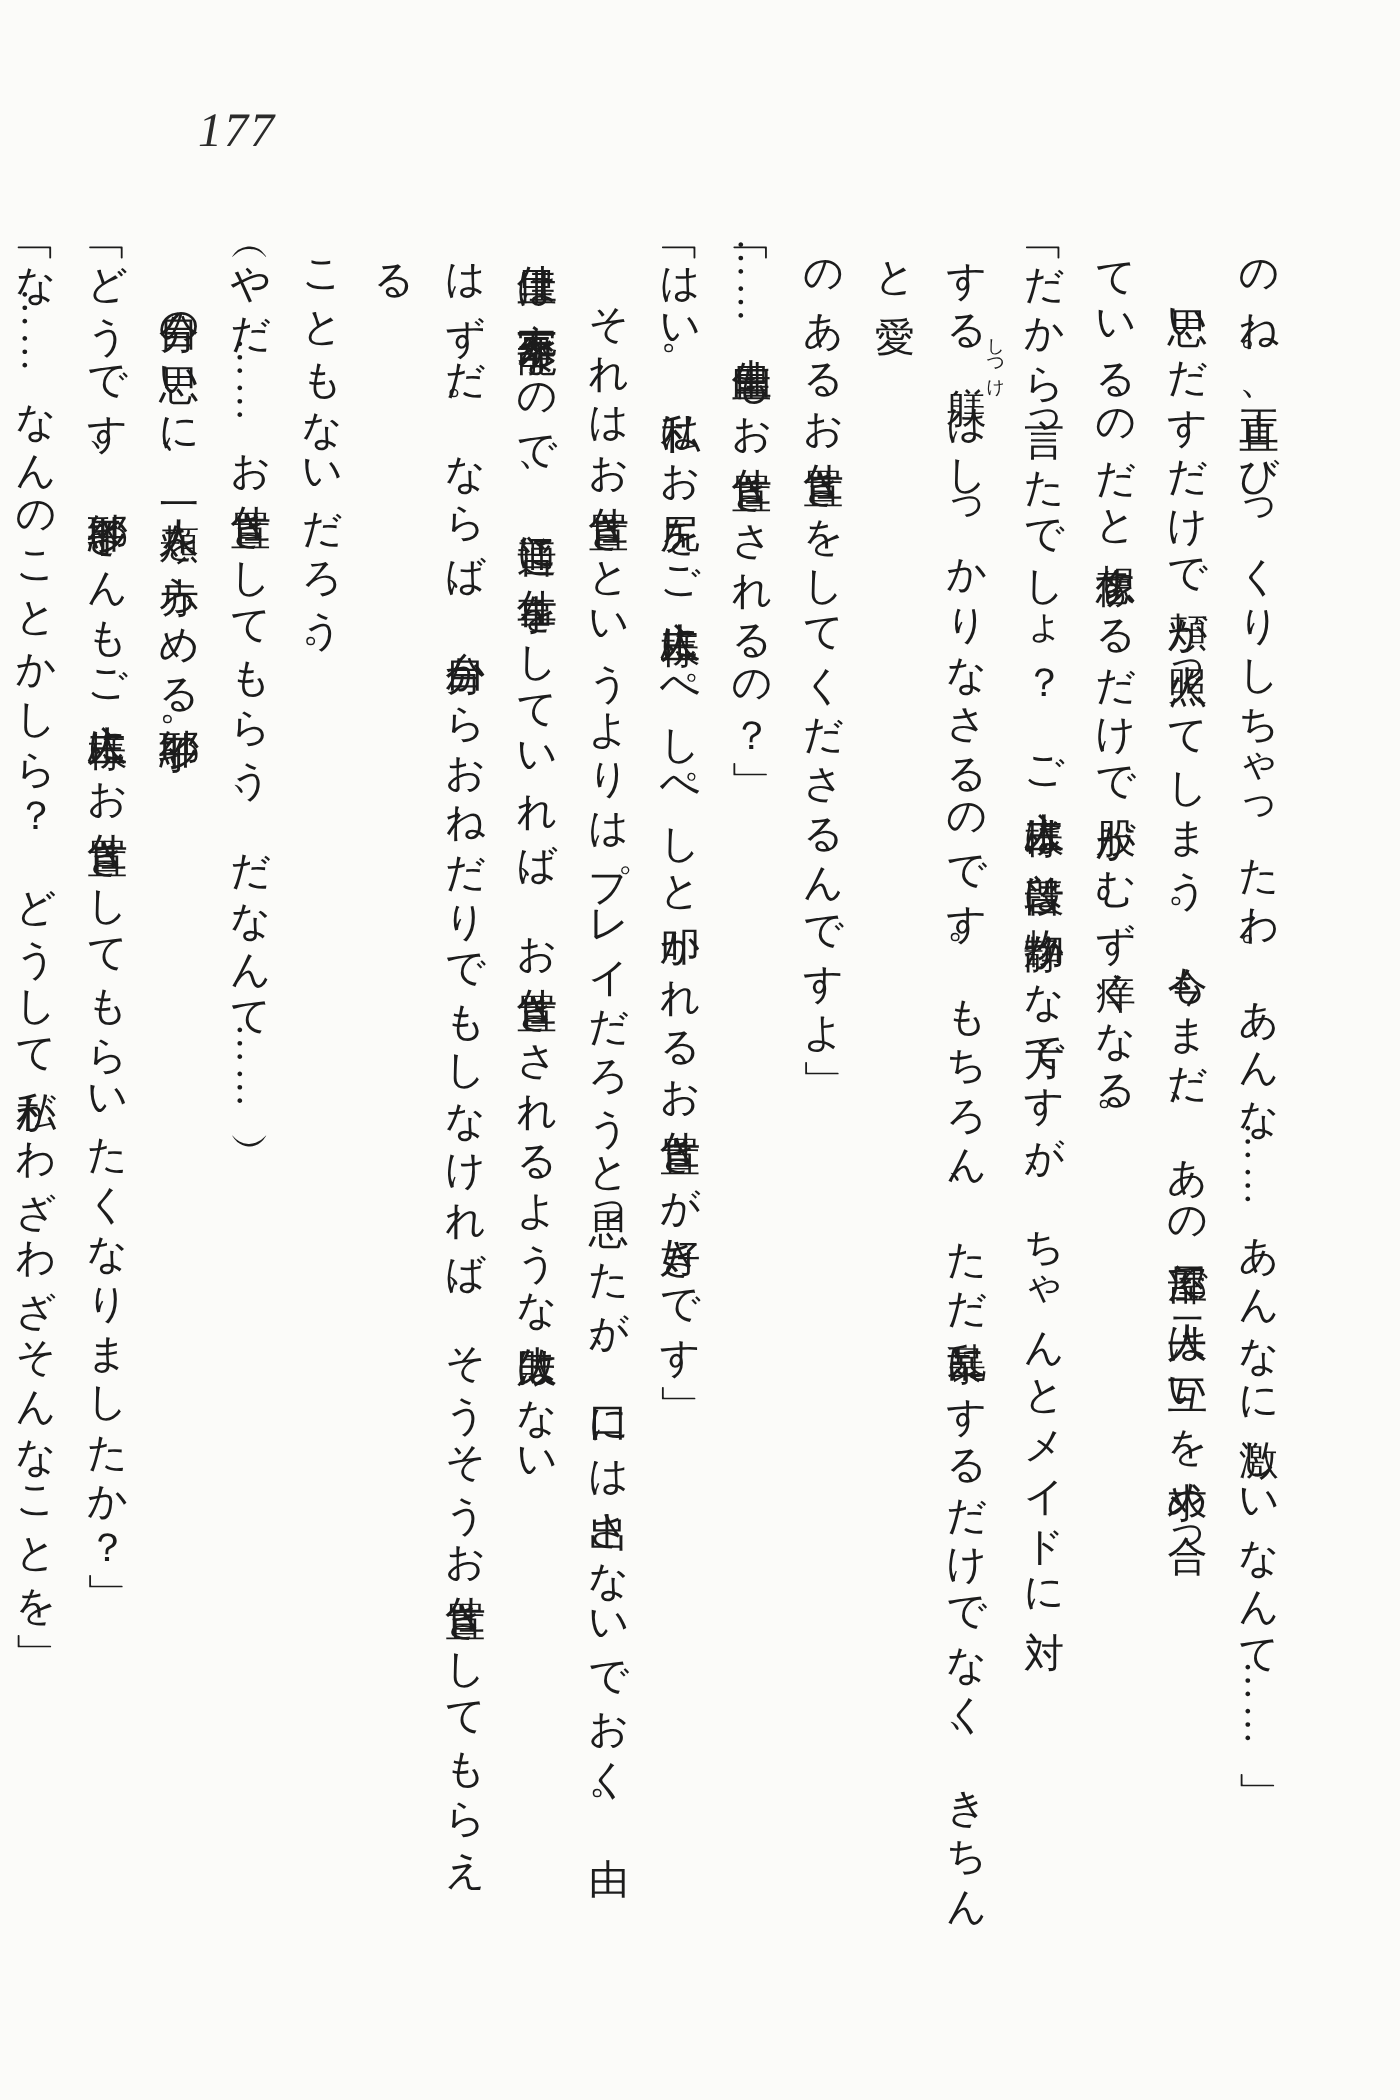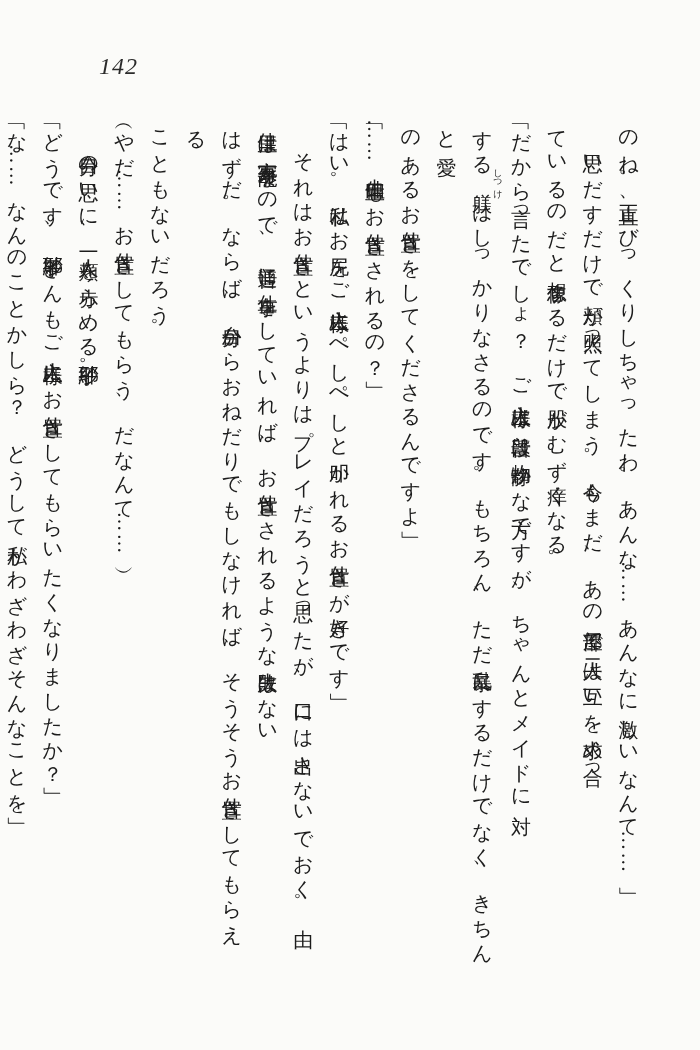--- a/index.html
+++ b/index.html
@@ -44,21 +44,21 @@
     font-size: 9px;
     letter-spacing: 0;
     color: #1c1c1c;
   }
 </style>
 </head>
 <body>
 
 <div class="page">
 
-  <div class="page-number">142</div>
+  <div class="page-number">177</div>
 
   <div class="text-block">
     <div class="text-line">のね。正直、びっくりしちゃったわ。あんな……あんなに激しいなんて……」</div>
     <div class="text-line">　思いだすだけで頬が火照ってしまう。今もまだ、あの部屋で二人は互いを求め合っ</div>
     <div class="text-line">ているのだと想像するだけで股がむず痒くなる。</div>
     <div class="text-line">「だから言ったでしょ？　ご主人様は普段は物静かな方ですが、ちゃんとメイドに対</div>
     <div class="text-line"><span>する</span><ruby><span>躾</span><rt>しつけ</rt></ruby><span>はしっかりなさるのです。もちろん、ただ乱暴にするだけでなく、きちんと愛</span></div>
     <div class="text-line">のあるお仕置きをしてくださるんですよ」</div>
     <div class="text-line">「……由佳里もお仕置きされるの？」</div>
     <div class="text-line">「はい。私はお尻をご主人様にぺしぺしと叩かれるお仕置きが好きです」</div>

